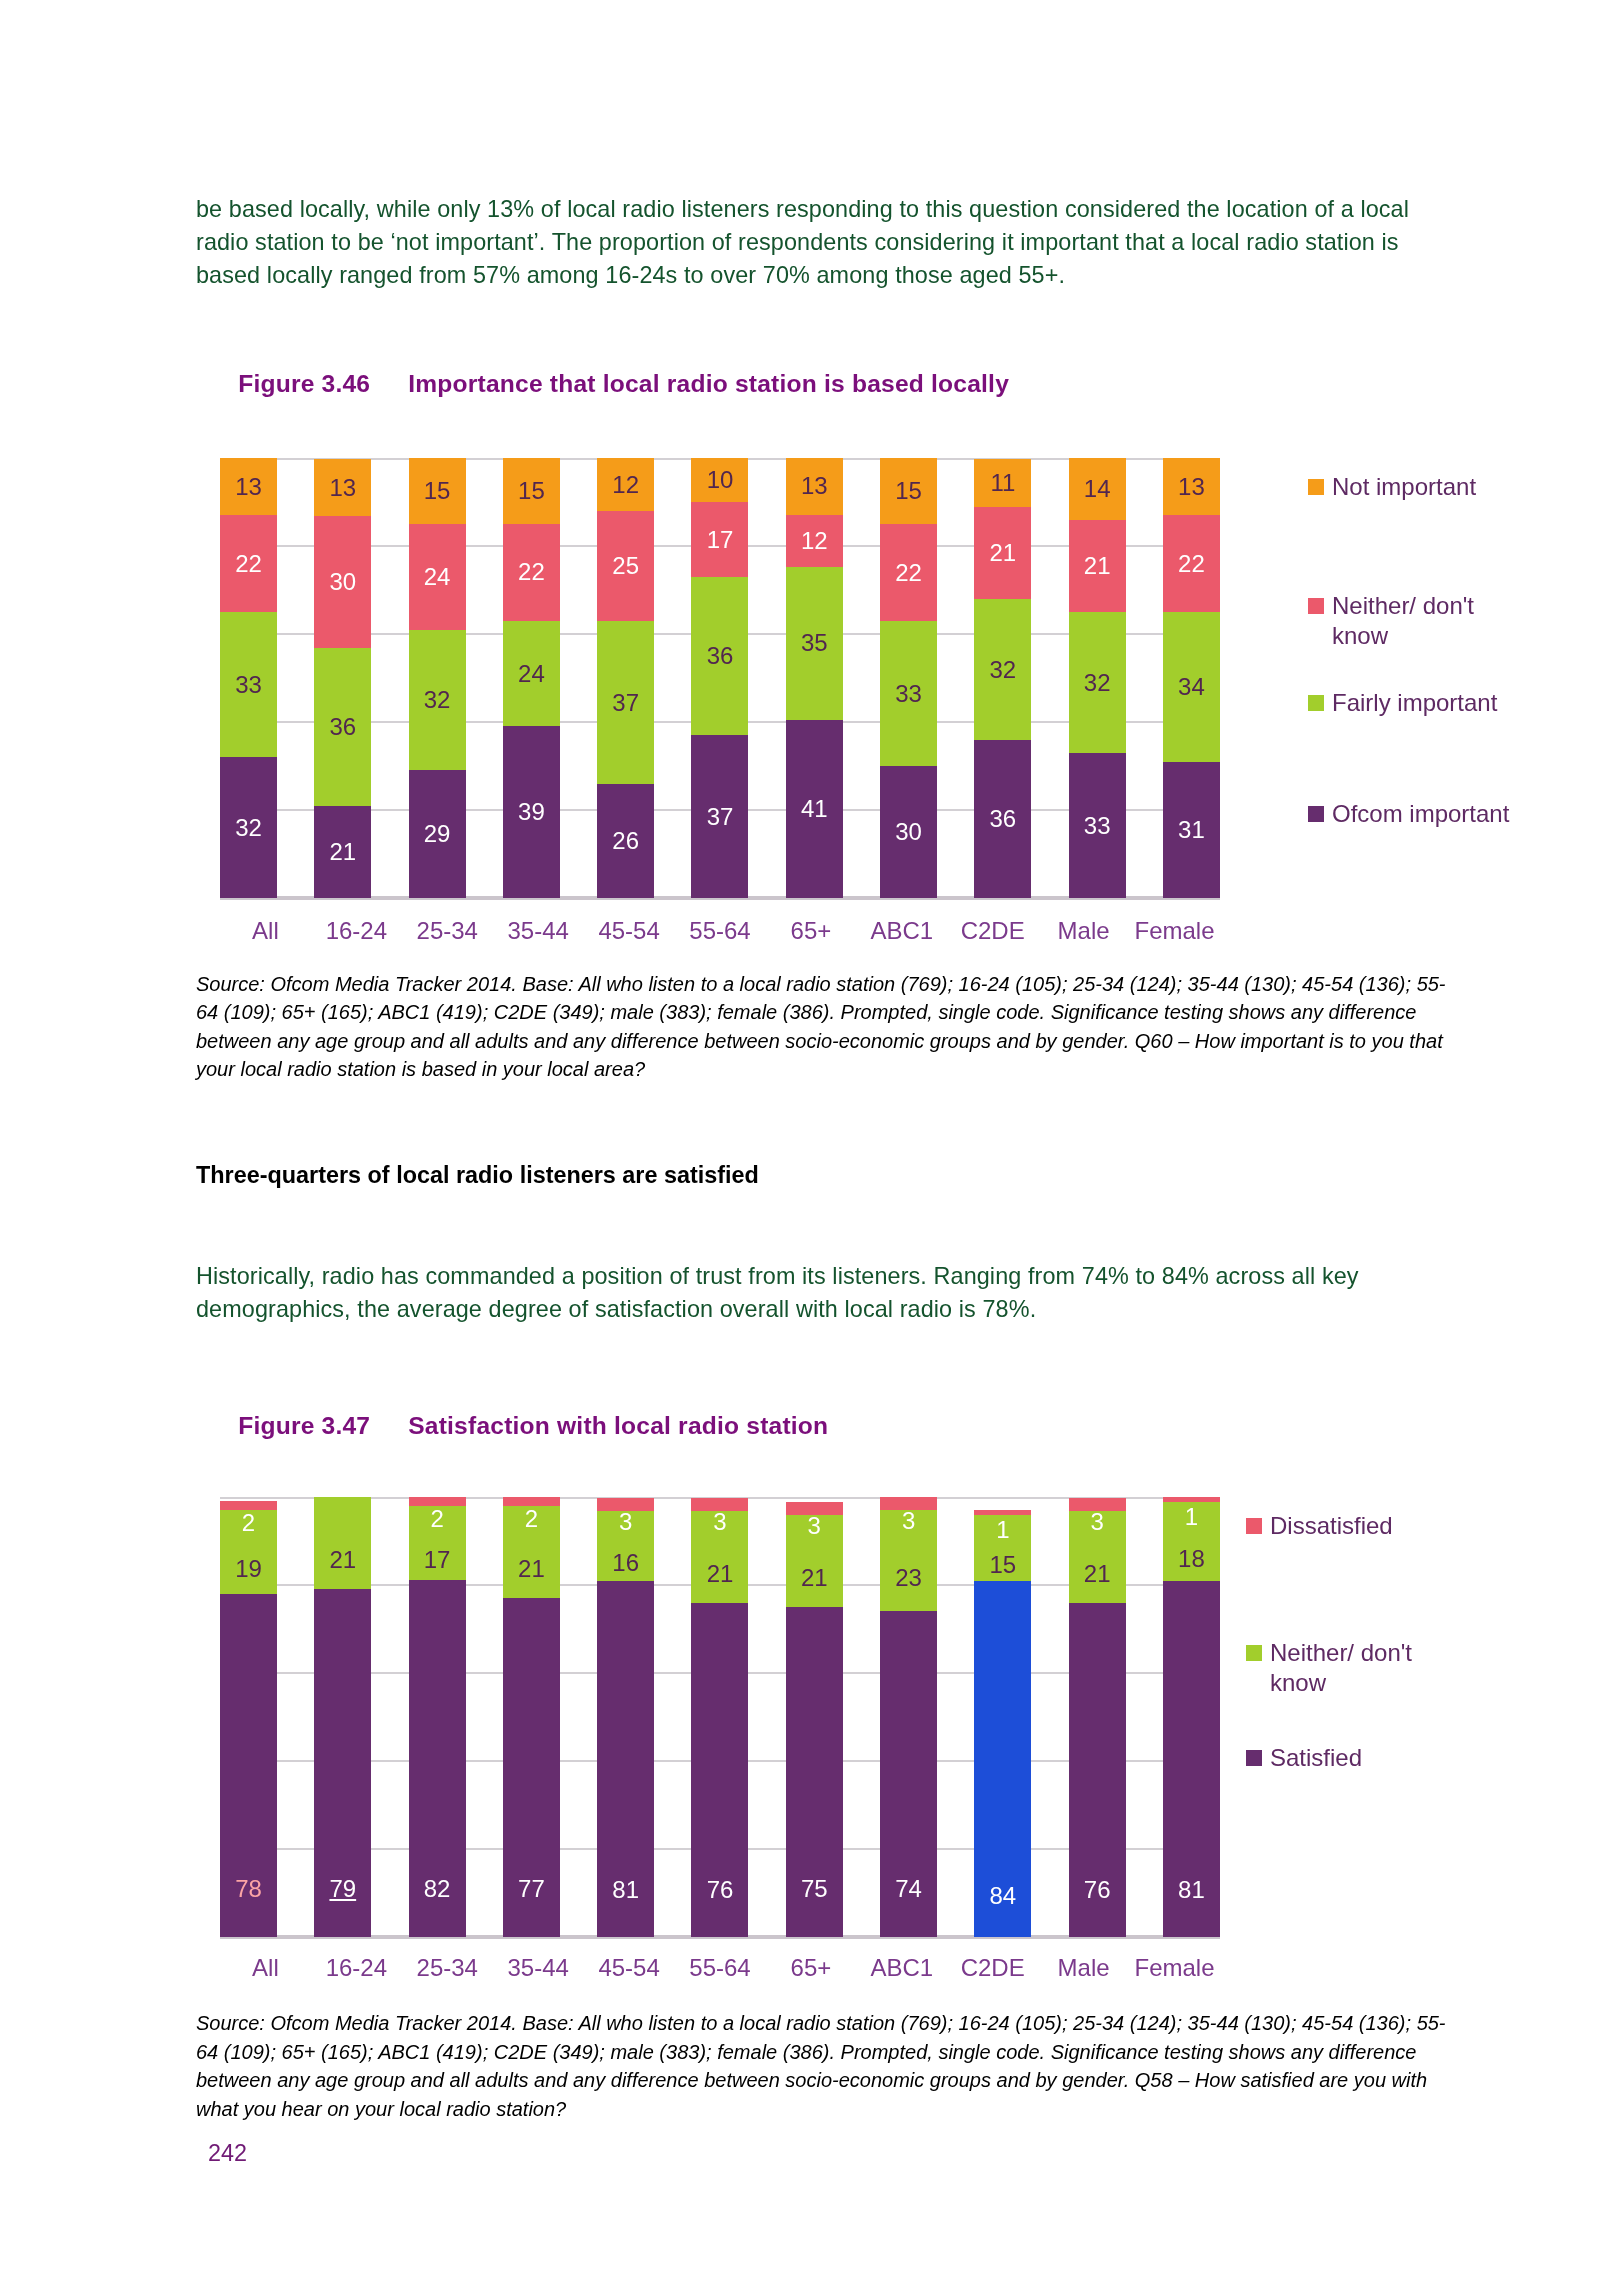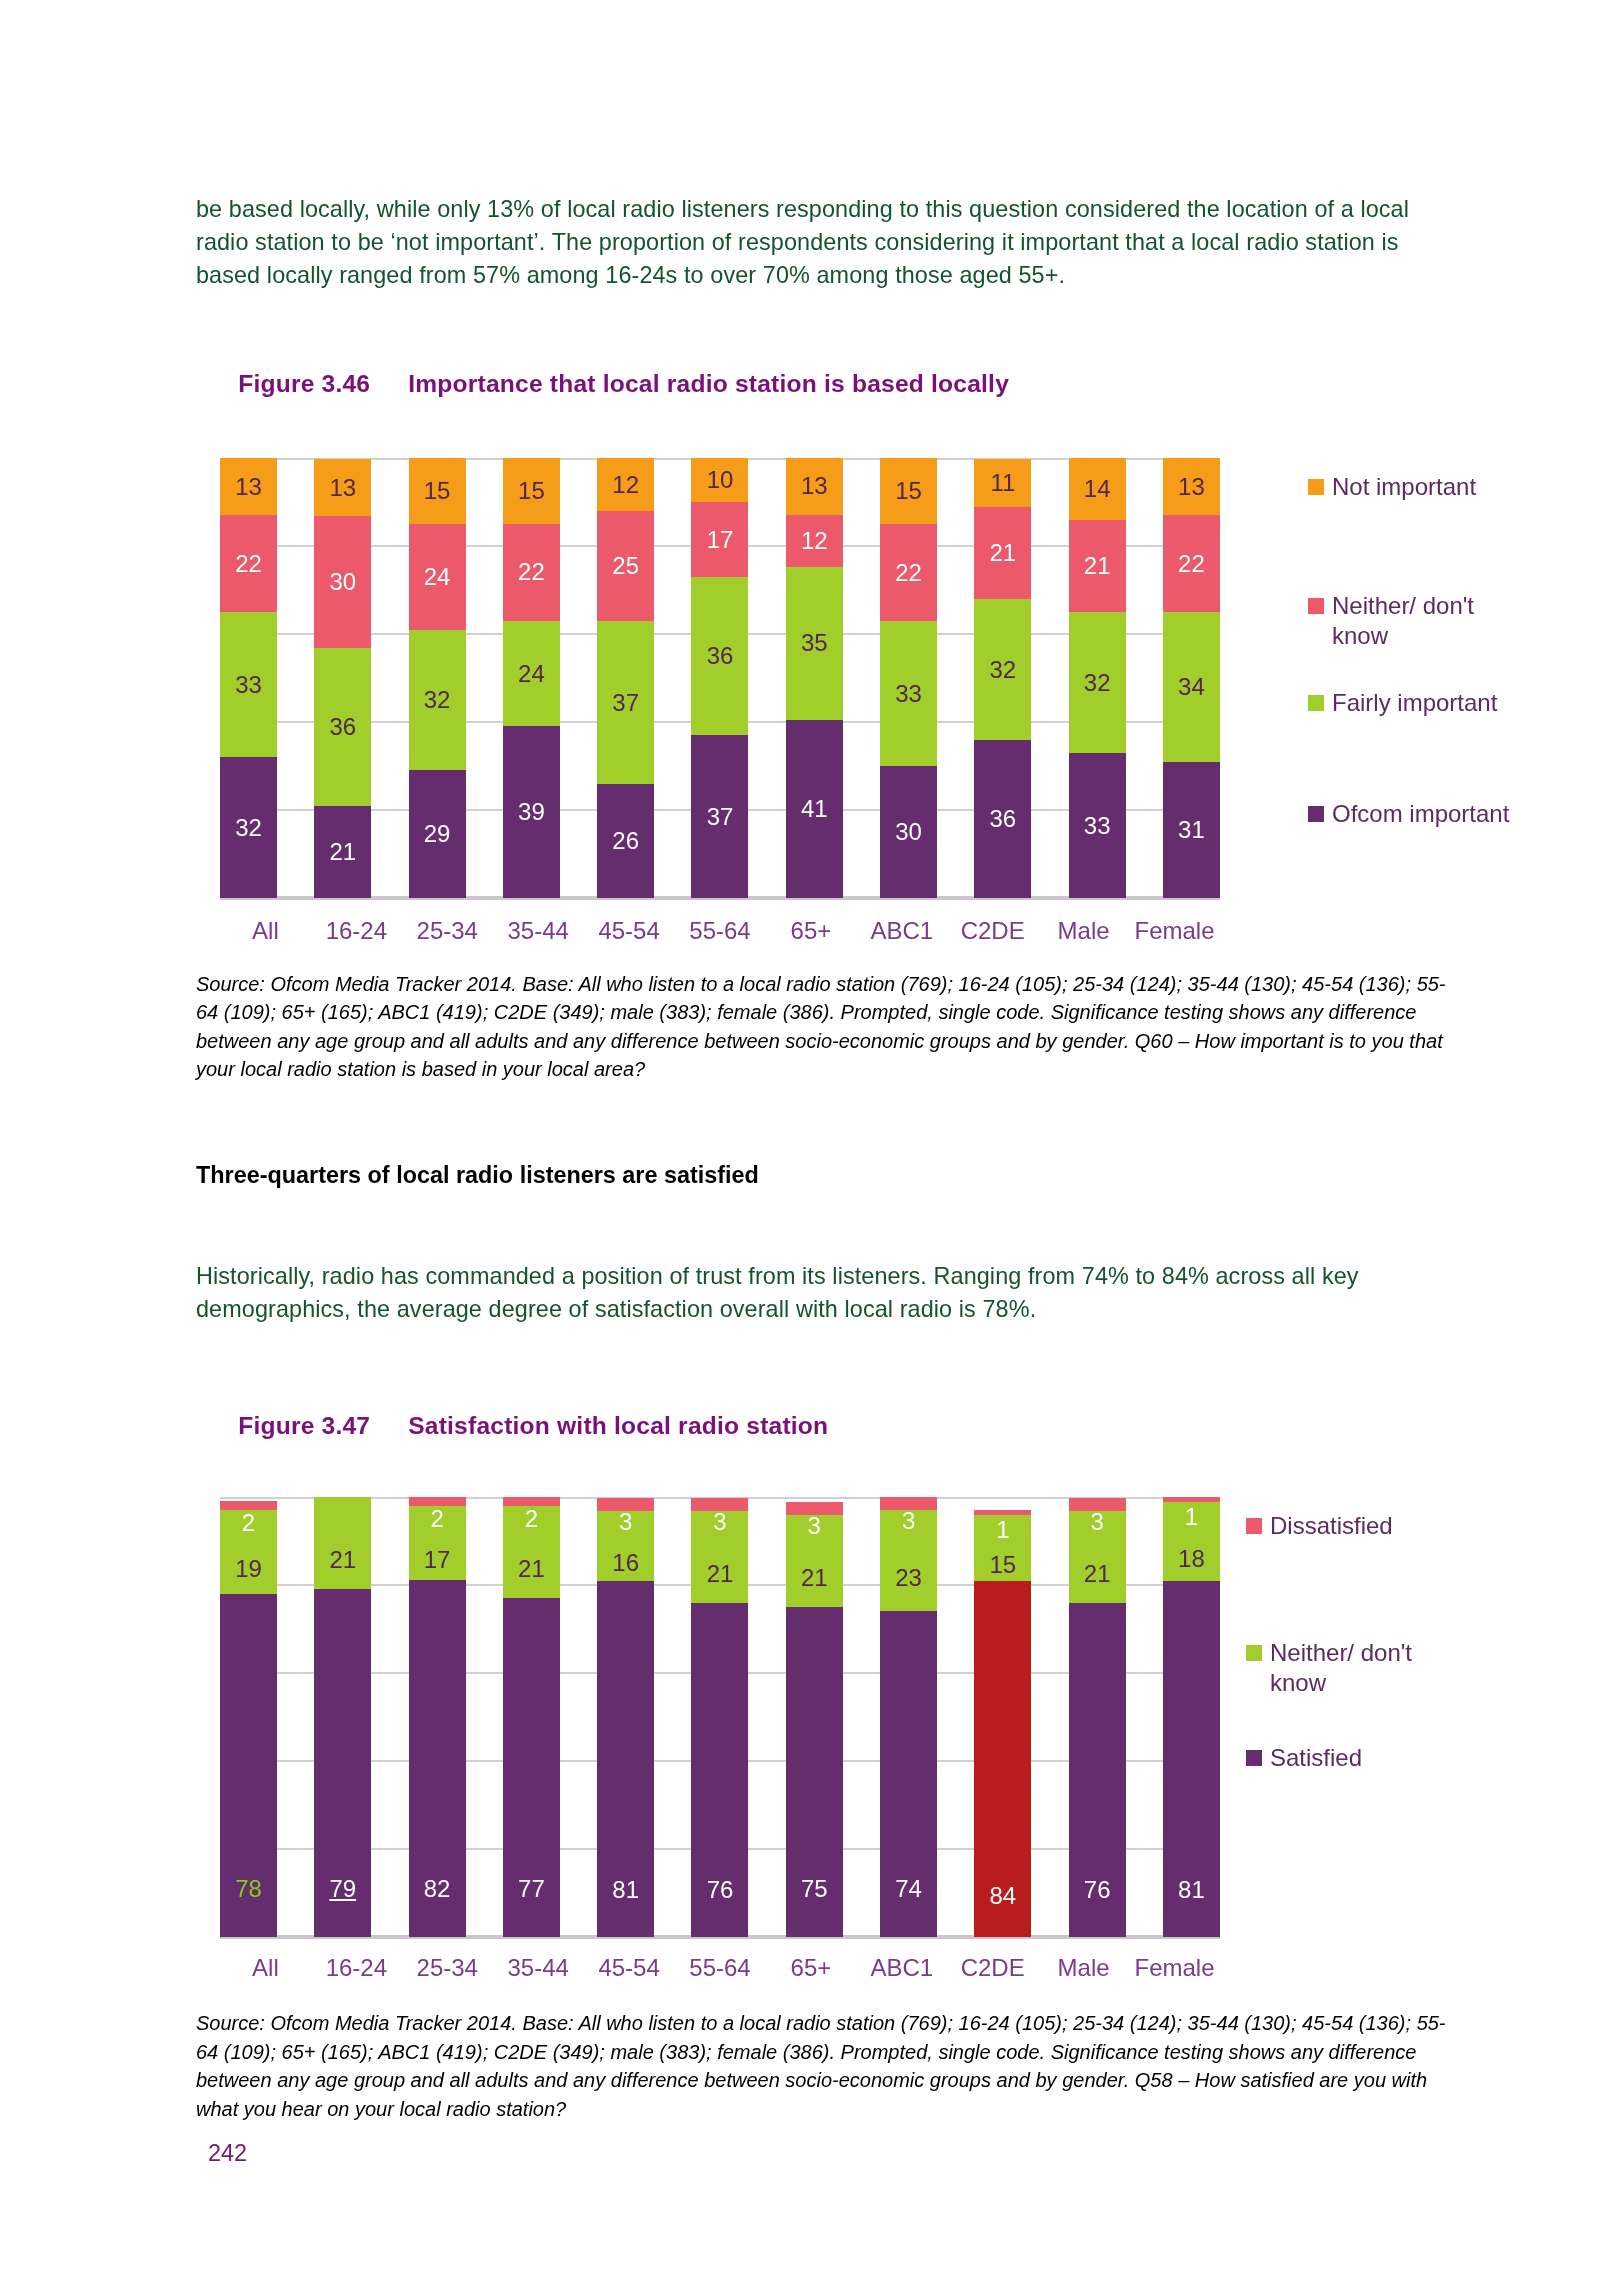--- a/index.html
+++ b/index.html
@@ -389,21 +389,21 @@
           <div class="axisline" style="top: 438px;"></div>
           <div class="bars">
             <div class="bar" style="width: 57px;">
               <div class="seg" style="background: rgb(235, 89, 107); height: 8.8px;">
                 <span style="color: rgb(255, 255, 255); top: 17.4px;">2</span>
               </div>
               <div class="seg" style="background: rgb(162, 206, 44); height: 84px;">
                 <span style="color: rgb(81, 38, 79); top: 17.4px;">19</span>
               </div>
               <div class="seg" style="background: rgb(102, 45, 110); height: 343px;">
-                <span style="color: #84cc16; top: 124px;">78</span>
+                <span style="color: #fca5a5; top: 124px;">78</span>
               </div>
             </div>
             <div class="bar" style="width: 57px;">
               <div class="seg" style="background: rgb(162, 206, 44); height: 92px;">
                 <span style="color: rgb(81, 38, 79); top: 17.4px;">21</span>
               </div>
               <div class="seg" style="background: rgb(102, 45, 110); height: 348px;">
                 <span style="color: rgb(255, 255, 255); top: 126px; text-decoration: underline;">79</span>
               </div>
             </div>
@@ -473,21 +473,21 @@
                 <span style="color: rgb(255, 255, 255); top: 115px;">74</span>
               </div>
             </div>
             <div class="bar" style="width: 57px;">
               <div class="seg" style="background: rgb(235, 89, 107); height: 4.4px;">
                 <span style="color: rgb(255, 255, 255); top: 17.4px;">1</span>
               </div>
               <div class="seg" style="background: rgb(162, 206, 44); height: 66px;">
                 <span style="color: rgb(81, 38, 79); top: 17.4px;">15</span>
               </div>
-              <div class="seg" style="background: #b91c1c; height: 356px;">
+              <div class="seg" style="background: #1d4ed8; height: 356px;">
                 <span style="color: rgb(255, 255, 255); top: 137px;">84</span>
               </div>
             </div>
             <div class="bar" style="width: 57px;">
               <div class="seg" style="background: rgb(235, 89, 107); height: 13px;">
                 <span style="color: rgb(255, 255, 255); top: 17.4px;">3</span>
               </div>
               <div class="seg" style="background: rgb(162, 206, 44); height: 92px;">
                 <span style="color: rgb(81, 38, 79); top: 17.4px;">21</span>
               </div>

